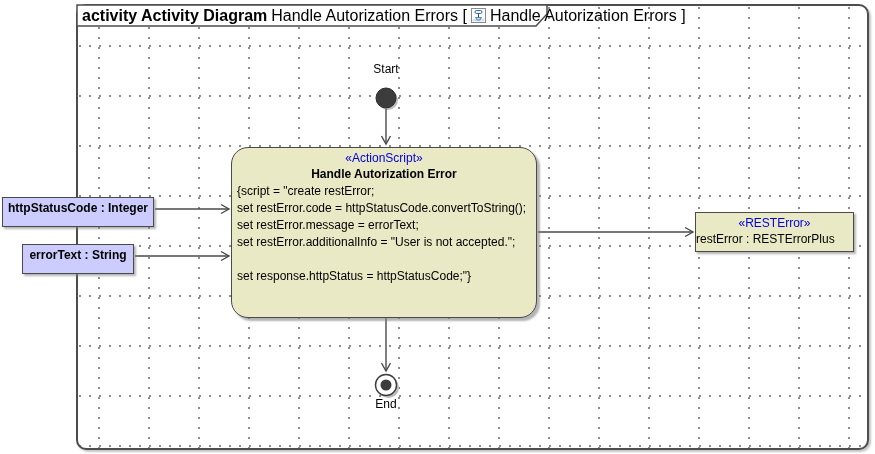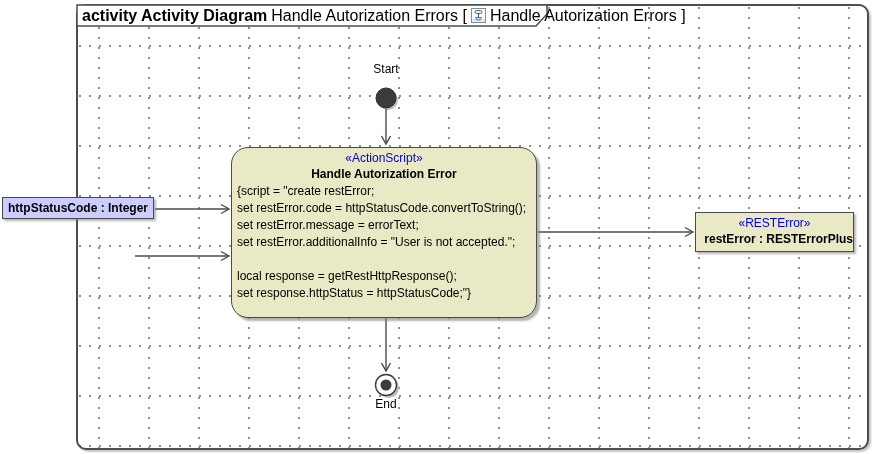--- a/index.html
+++ b/index.html
@@ -31,31 +31,31 @@
     background:#e9e9c5; border:1.4px solid #4a4a4a; border-radius:17px;
     box-shadow:3px 3px 2px rgba(130,130,130,0.6);
     padding:2px 5px 0 5px; overflow:hidden;
   }
   .stereotype { text-align:center; color:#0000e0; height:16px; line-height:16px; }
   .action-title { text-align:center; font-weight:bold; height:17px; line-height:17px; }
   .code-line { min-height:17px; line-height:17px; white-space:nowrap; }
   .param-node {
     position:absolute; background:#ccccff; border:1px solid #4a4a4a;
     box-shadow:2px 2px 2px rgba(130,130,130,0.6);
-    font-weight:bold; text-align:center; line-height:21px; height:22px;
+    font-weight:bold; text-align:center; line-height:21px; height:30px;
   }
   .param-http { left:2px; top:197px; width:152px; }
   .param-error { left:22px; top:244px; width:112px; }
   .rest-node {
     position:absolute; left:695px; top:212px; width:159px; height:40px;
     background:#e9e9c5; border:1px solid #4a4a4a;
     box-shadow:2px 2px 2px rgba(130,130,130,0.6);
     padding-top:2px;
   }
-  .rest-node .name { text-align:right; font-weight:bold; height:17px; line-height:17px; }
+  .rest-node .name { text-align:left; font-weight:normal; height:17px; line-height:17px; }
   .start-label { left:356px; top:62px; width:60px; }
   .end-label   { left:356px; top:397px; width:60px; }
 </style>
 </head>
 <body>
 
 <div class="page">
 
   <div class="frame"></div>
 
@@ -101,26 +101,28 @@
   <div class="node-label end-label">End</div>
 
   <div class="action-node">
     <div class="stereotype">«ActionScript»</div>
     <div class="action-title">Handle Autorization Error</div>
     <div class="code-line">{script = "create restError;</div>
     <div class="code-line">set restError.code = httpStatusCode.convertToString();</div>
     <div class="code-line">set restError.message = errorText;</div>
     <div class="code-line">set restError.additionalInfo = "User is not accepted.";</div>
     <div class="code-line"></div>
-    <div class="code-line">local response = getRestHttpResponse();</div>
     <div class="code-line">set response.httpStatus = httpStatusCode;"}</div>
   </div>
 
   <div class="param-node param-http">
     <span>httpStatusCode : Integer</span>
+  </div>
+  <div class="param-node param-error">
+    <span>errorText : String</span>
   </div>
 
   <div class="rest-node">
     <div class="stereotype">«RESTError»</div>
     <div class="name">restError : RESTErrorPlus</div>
   </div>
 
 </div>
 
 </body></html>

